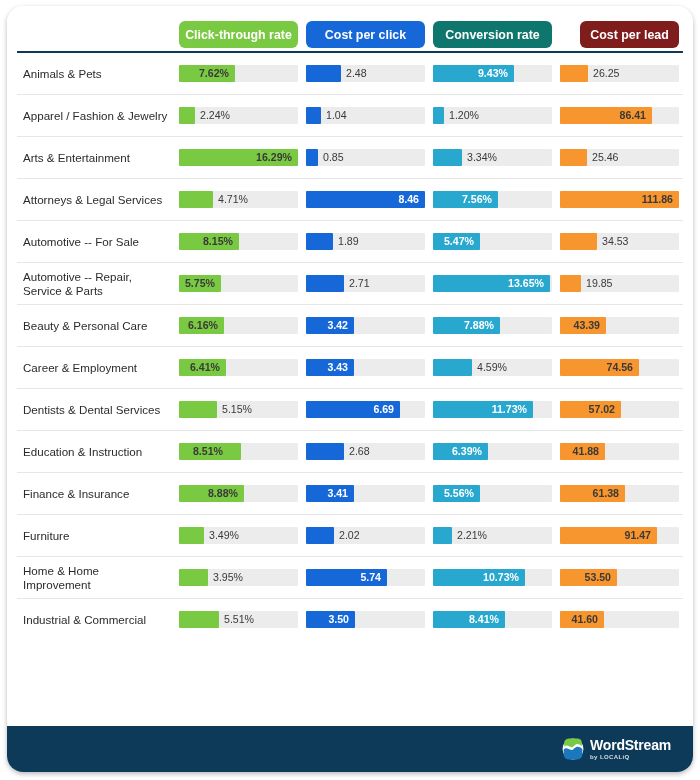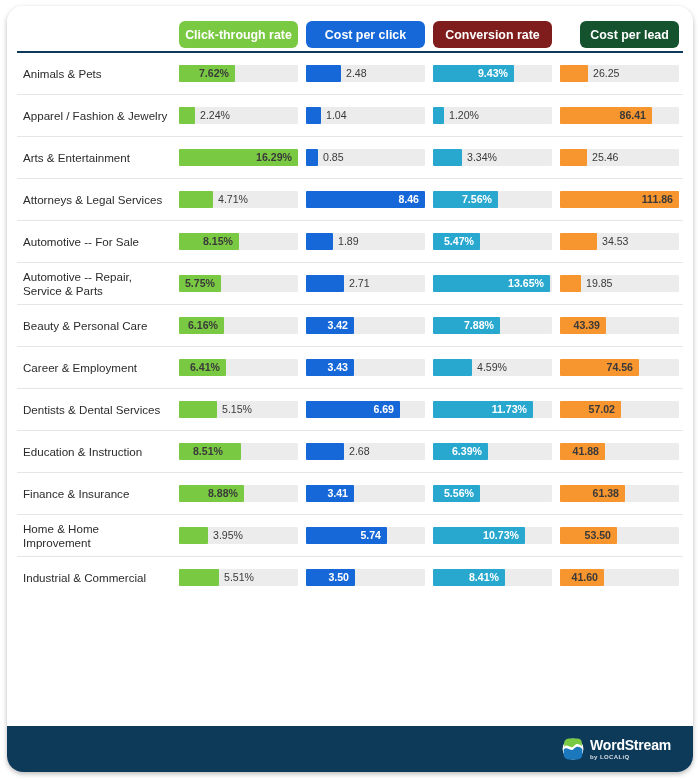--- a/index.html
+++ b/index.html
@@ -78,24 +78,24 @@
           <th>
               <div class="hd-inner hd-blank"></div>
             </th>
           <th>
               <div class="hd-inner" id="hd0" style="background: rgb(122, 201, 67);">Click-through rate</div>
             </th>
           <th>
               <div class="hd-inner" id="hd1" style="background: rgb(22, 104, 216);">Cost per click</div>
             </th>
           <th>
-              <div class="hd-inner" id="hd2" style="background: #7f1d1d;">Conversion rate</div>
+              <div class="hd-inner" id="hd2" style="background: #0f766e;">Conversion rate</div>
             </th>
           <th>
-              <div class="hd-inner" id="hd3" style="background: #14532d; margin-left: 24px;">Cost per lead</div>
+              <div class="hd-inner" id="hd3" style="background: #7f1d1d; margin-left: 24px;">Cost per lead</div>
             </th>
         </tr>
         <tr class="rule">
           <td></td>
             <td></td>
             <td></td>
             <td></td>
             <td></td>
         </tr>
       </thead>
@@ -387,20 +387,47 @@
             <td class="cell">
               <div class="track">
                 <div class="bar" style="width: 47px; background: rgb(41, 168, 207);"></div>
                 <span class="val inside" style="right: 78px;">5.56%</span>
               </div>
             </td>
             <td class="cell">
               <div class="track">
                 <div class="bar" style="width: 65px; background: rgb(247, 149, 46);"></div>
                 <span class="val inside-dark" style="right: 60px; margin-left: 8px;">61.38</span>
+              </div>
+            </td>
+          </tr>
+          <tr>
+            <td class="rowlabel">Furniture</td>
+            <td class="cell">
+              <div class="track">
+                <div class="bar" style="width: 25px; background: rgb(122, 201, 67);"></div>
+                <span class="val outside">3.49%</span>
+              </div>
+            </td>
+            <td class="cell">
+              <div class="track">
+                <div class="bar" style="width: 28px; background: rgb(22, 104, 216);"></div>
+                <span class="val outside">2.02</span>
+              </div>
+            </td>
+            <td class="cell">
+              <div class="track">
+                <div class="bar" style="width: 19px; background: rgb(41, 168, 207);"></div>
+                <span class="val outside">2.21%</span>
+              </div>
+            </td>
+            <td class="cell">
+              <div class="track">
+                <div class="bar" style="width: 97px; background: rgb(247, 149, 46);"></div>
+                <span class="val inside-dark" style="right: 28px;">91.47</span>
               </div>
             </td>
           </tr>
           <tr>
             <td class="rowlabel">Home &amp; Home Improvement</td>
             <td class="cell">
               <div class="track">
                 <div class="bar" style="width: 29px; background: rgb(122, 201, 67);"></div>
                 <span class="val outside">3.95%</span>
               </div>

